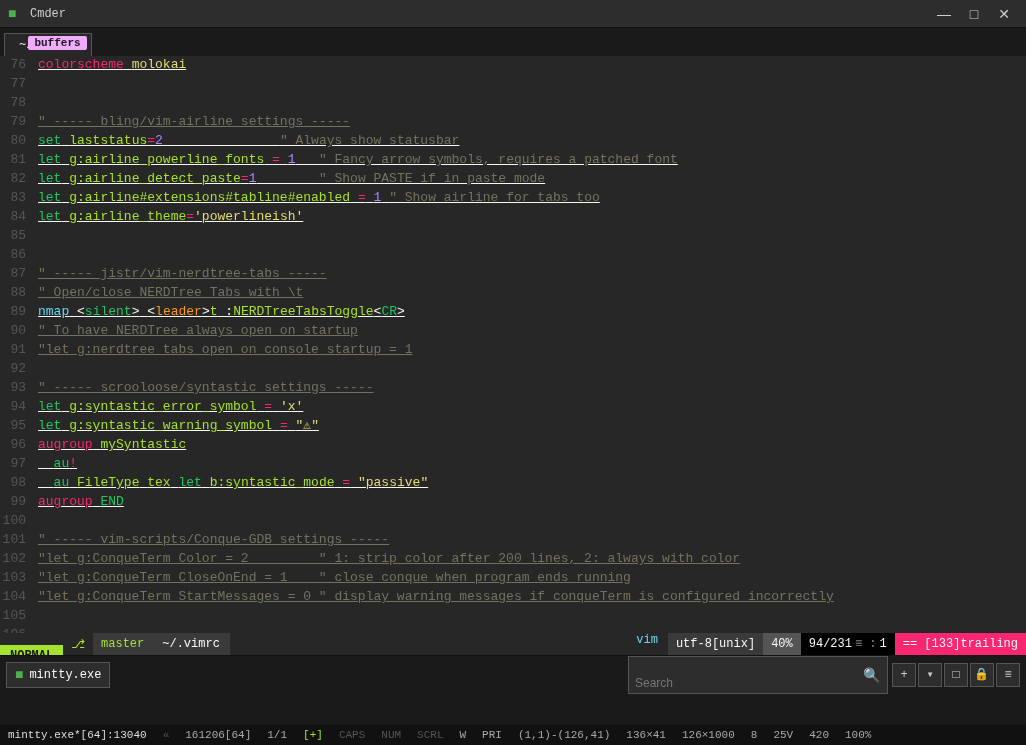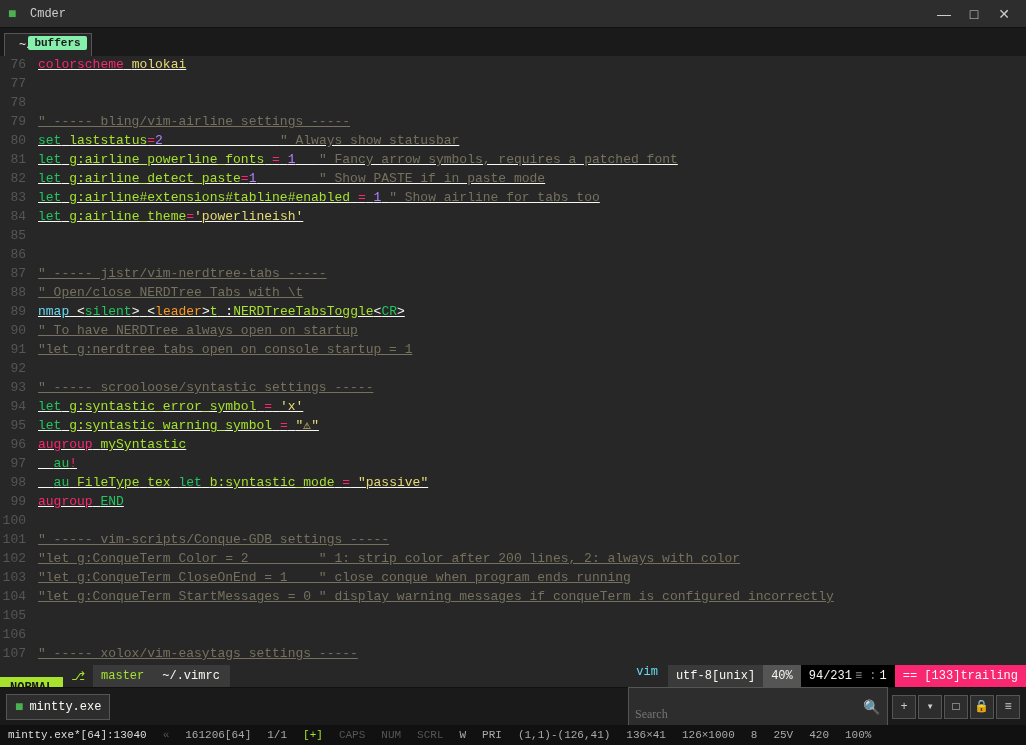--- a/index.html
+++ b/index.html
@@ -72,21 +72,21 @@
       border-top: 1px solid #555;
       border-left: 1px solid #555;
       border-right: 1px solid #555;
       border-bottom: none;
       position: relative;
     }
     #buffers-badge {
       position: absolute;
       right: 4px;
       top: 2px;
-      background: #86efac;
+      background: #f0abfc;
       color: #1a1a1a;
       font-size: 11px;
       padding: 1px 6px;
       border-radius: 2px;
       font-weight: bold;
     }
 
     
     #editor-area {
       flex: 1;
@@ -221,21 +221,21 @@
       margin-left: auto;
     }
 
     #search-input-field {
       background: transparent;
       border: none;
       color: #ccc;
       font-size: 12px;
       outline: none;
       flex: 1;
-      font-family: Liberation Serif, serif;
+      font-family: Liberation Sans, sans-serif;
       margin-top: 16px;
     }
 
     #search-btn {
       background: transparent;
       border: none;
       color: #888;
       cursor: pointer;
       font-size: 14px;
     }
@@ -263,20 +263,21 @@
     #bottom-bar {
       height: 20px;
       background: #111;
       display: flex;
       align-items: center;
       padding: 0 8px;
       font-size: 11px;
       color: #aaa;
       flex-shrink: 0;
       gap: 16px;
+      margin-top: 32px;
     }
 
     #bottom-bar-left { color: #ddd; }
   </style>
 </head>
 <body>
 
 <div id="title-bar">
   <div id="title-left">
     <div id="title-icon" style="color:#4caf50;font-size:14px;">■</div>

